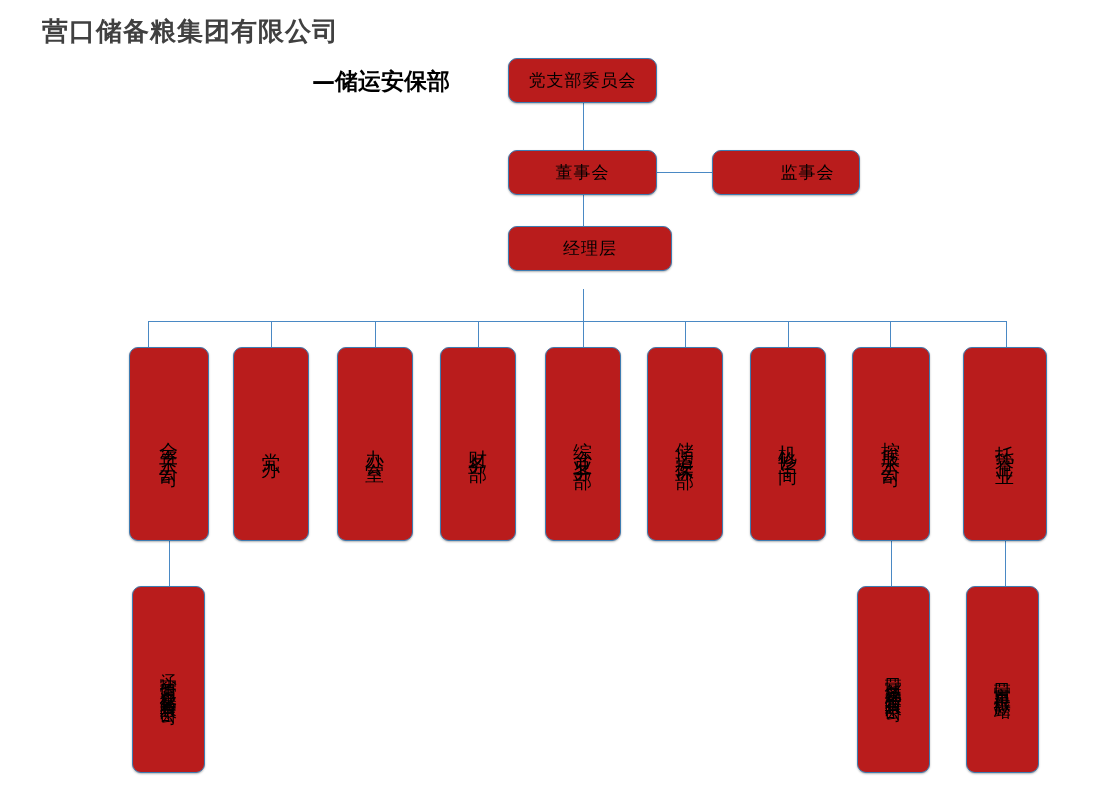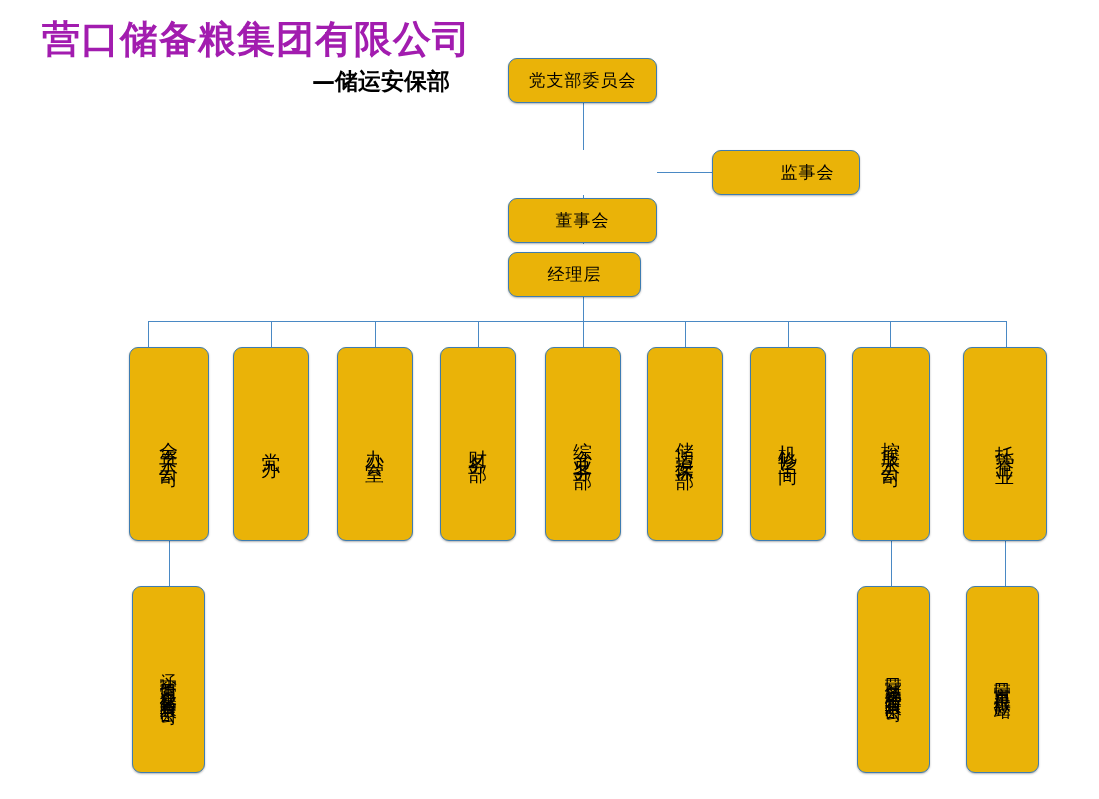--- a/index.html
+++ b/index.html
@@ -18,43 +18,43 @@
     width: 1099px;
     height: 799px;
     background: #ffffff;
   }
 
   
   .title-main {
     position: absolute;
     left: 42px;
     top: 14px;
-    font-size: 38px;
+    font-size: 26px;
     font-weight: bold;
-    color: #a21caf;
+    color: #404040;
     letter-spacing: 1px;
     white-space: nowrap;
     font-family: Liberation Sans, sans-serif;
   }
   .title-sub {
     position: absolute;
     left: 312px;
     top: 66px;
     font-size: 23px;
     font-weight: bold;
     color: #000000;
     white-space: nowrap;
     font-family: "DejaVu Sans", "Liberation Sans", sans-serif;
   }
 
   
   .node {
     position: absolute;
     box-sizing: border-box;
-    background: #eab308;
+    background: #b91c1c;
     border: 1px solid #3E7CB1;
     border-radius: 9px;
     display: flex;
     align-items: center;
     justify-content: center;
     color: #000000;
     box-shadow: 0 1px 2px rgba(0,0,0,0.30);
   }
   .node-label {
     font-family: "DejaVu Sans", "Liberation Sans", sans-serif;
@@ -125,29 +125,29 @@
   <div class="line vert" style="left:1006px; top:321px; height:26px;"></div>
 
   <div class="line vert" style="left:169px; top:541px; height:45px;"></div>
   <div class="line vert" style="left:891px; top:541px; height:45px;"></div>
   <div class="line vert" style="left:1005px; top:541px; height:45px;"></div>
 
   <div class="node h" style="left:508px; top:58px; width:149px; height:45px;">
     <span class="node-label">党支部委员会</span>
   </div>
 
-  <div class="node h" style="left:508px; top:150px; width:149px; height:45px;margin-top:48px;">
+  <div class="node h" style="left:508px; top:150px; width:149px; height:45px;">
     <span class="node-label">董事会</span>
   </div>
 
   <div class="node h" style="left:712px; top:150px; width:148px; height:45px;padding-left:43px;">
     <span class="node-label">监事会</span>
   </div>
 
-  <div class="node h" style="left:508px; top:252px; width:133px; height:45px;">
+  <div class="node h" style="left:508px; top:226px; width:164px; height:45px;">
     <span class="node-label">经理层</span>
   </div>
 
   <div class="node v" style="left:129px; top:347px; width:80px; height:194px;">
     <span class="node-label">全资子公司</span>
   </div>
 
   <div class="node v" style="left:233px; top:347px; width:76px; height:194px;">
     <span class="node-label">党办</span>
   </div>

